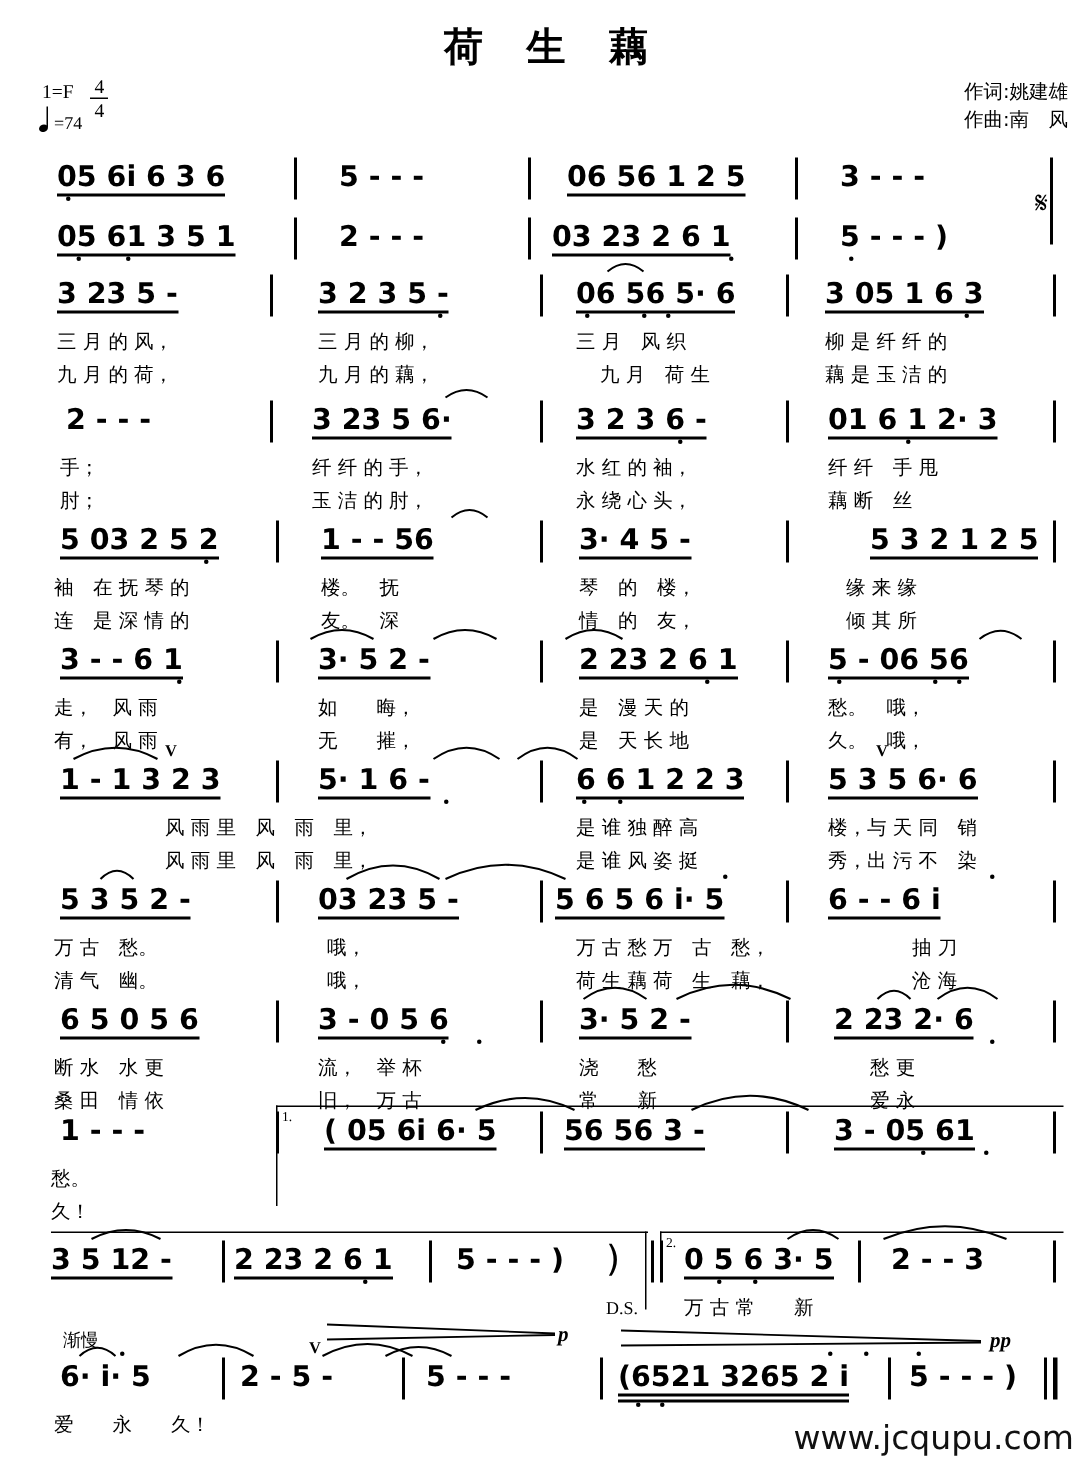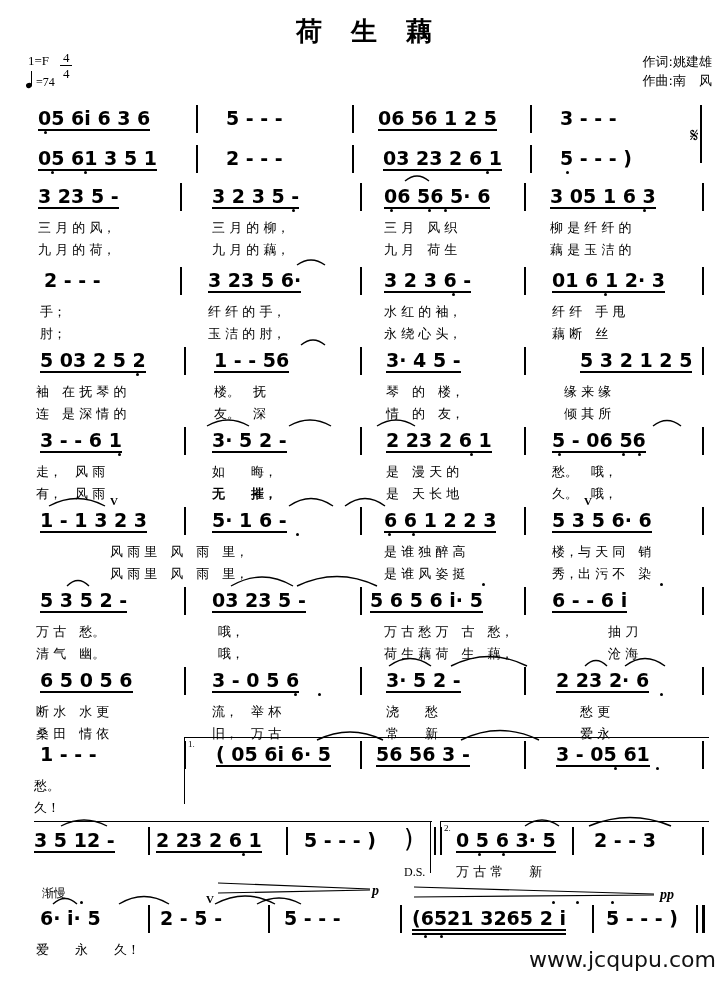--- a/index.html
+++ b/index.html
@@ -133,21 +133,21 @@
     </div>
 
     <div class="row intro">
       <div class="notes">
         <span class="note beam1" style="left:38px;top:0;">05 61 3 5 1</span>
         <span class="lowdot" style="left:51px;top:24px;"></span>
         <span class="lowdot" style="left:84px;top:24px;"></span>
         <span class="barline" style="left:196px;top:-2px;height:28px;"></span>
         <span class="note" style="left:226px;top:0;">2 - - -</span>
         <span class="barline" style="left:352px;top:-2px;height:28px;"></span>
-        <span class="note beam1" style="left:383px;top:0;">03 23 2 6 1</span>
+        <span class="note beam1" style="left:368px;top:0;">03 23 2 6 1</span>
         <span class="lowdot" style="left:486px;top:24px;"></span>
         <span class="barline" style="left:530px;top:-2px;height:28px;"></span>
         <span class="note" style="left:560px;top:0;">5 - - - )</span>
         <span class="lowdot" style="left:566px;top:24px;"></span>
       </div>
       <span class="segno" style="left:690px;top:-24px;">𝄋</span>
     </div>
   </div>
 
   <div class="row" style="height:84px;">
@@ -171,21 +171,21 @@
           </svg>
       </span>
     </div>
     <div class="lyrics">
       <span class="lyric" style="left:38px;top:34px;">三 月 的 风，</span>
       <span class="lyric" style="left:212px;top:34px;">三 月 的 柳，</span>
       <span class="lyric" style="left:384px;top:34px;">三 月　风 织</span>
       <span class="lyric" style="left:550px;top:34px;">柳 是 纤 纤 的</span>
       <span class="lyric" style="left:38px;top:56px;">九 月 的 荷，</span>
       <span class="lyric" style="left:212px;top:56px;">九 月 的 藕，</span>
-      <span class="lyric" style="left:384px;top:56px;text-align:center;">九 月　荷 生</span>
+      <span class="lyric" style="left:400px;top:56px;text-align:center;">九 月　荷 生</span>
       <span class="lyric" style="left:550px;top:56px;">藕 是 玉 洁 的</span>
     </div>
   </div>
 
   <div class="row" style="height:80px;">
     <div class="notes">
       <span class="note" style="left:44px;top:0;">2 - - -</span>
       <span class="barline" style="left:180px;top:-2px;height:28px;"></span>
       <span class="note beam1" style="left:208px;top:0;">3 23 5 6·</span>
       <span class="barline" style="left:360px;top:-2px;height:28px;"></span>
@@ -277,21 +277,21 @@
             <path d="M1,11 Q15,0 29,11" stroke="#000" fill="none" stroke-width="1.4"></path>
           </svg>
       </span>
     </div>
     <div class="lyrics">
       <span class="lyric" style="left:36px;top:34px;">走，　风 雨</span>
       <span class="lyric" style="left:212px;top:34px;">如　　晦，</span>
       <span class="lyric" style="left:386px;top:34px;">是　漫 天 的</span>
       <span class="lyric" style="left:552px;top:34px;">愁。　哦，</span>
       <span class="lyric" style="left:36px;top:56px;">有，　风 雨</span>
-      <span class="lyric" style="left:212px;top:56px;font-weight:bold;">无　　摧，</span>
+      <span class="lyric" style="left:212px;top:56px;">无　　摧，</span>
       <span class="lyric" style="left:386px;top:56px;">是　天 长 地</span>
       <span class="lyric" style="left:552px;top:56px;">久。　哦，</span>
     </div>
   </div>
 
   <div class="row" style="height:80px;">
     <div class="notes">
       <span class="note beam1" style="left:40px;top:0;">1 - 1 3 2 3</span>
       <span class="vmark" style="left:110px;top:-14px;">V</span>
       <span class="barline" style="left:184px;top:-2px;height:28px;"></span>

